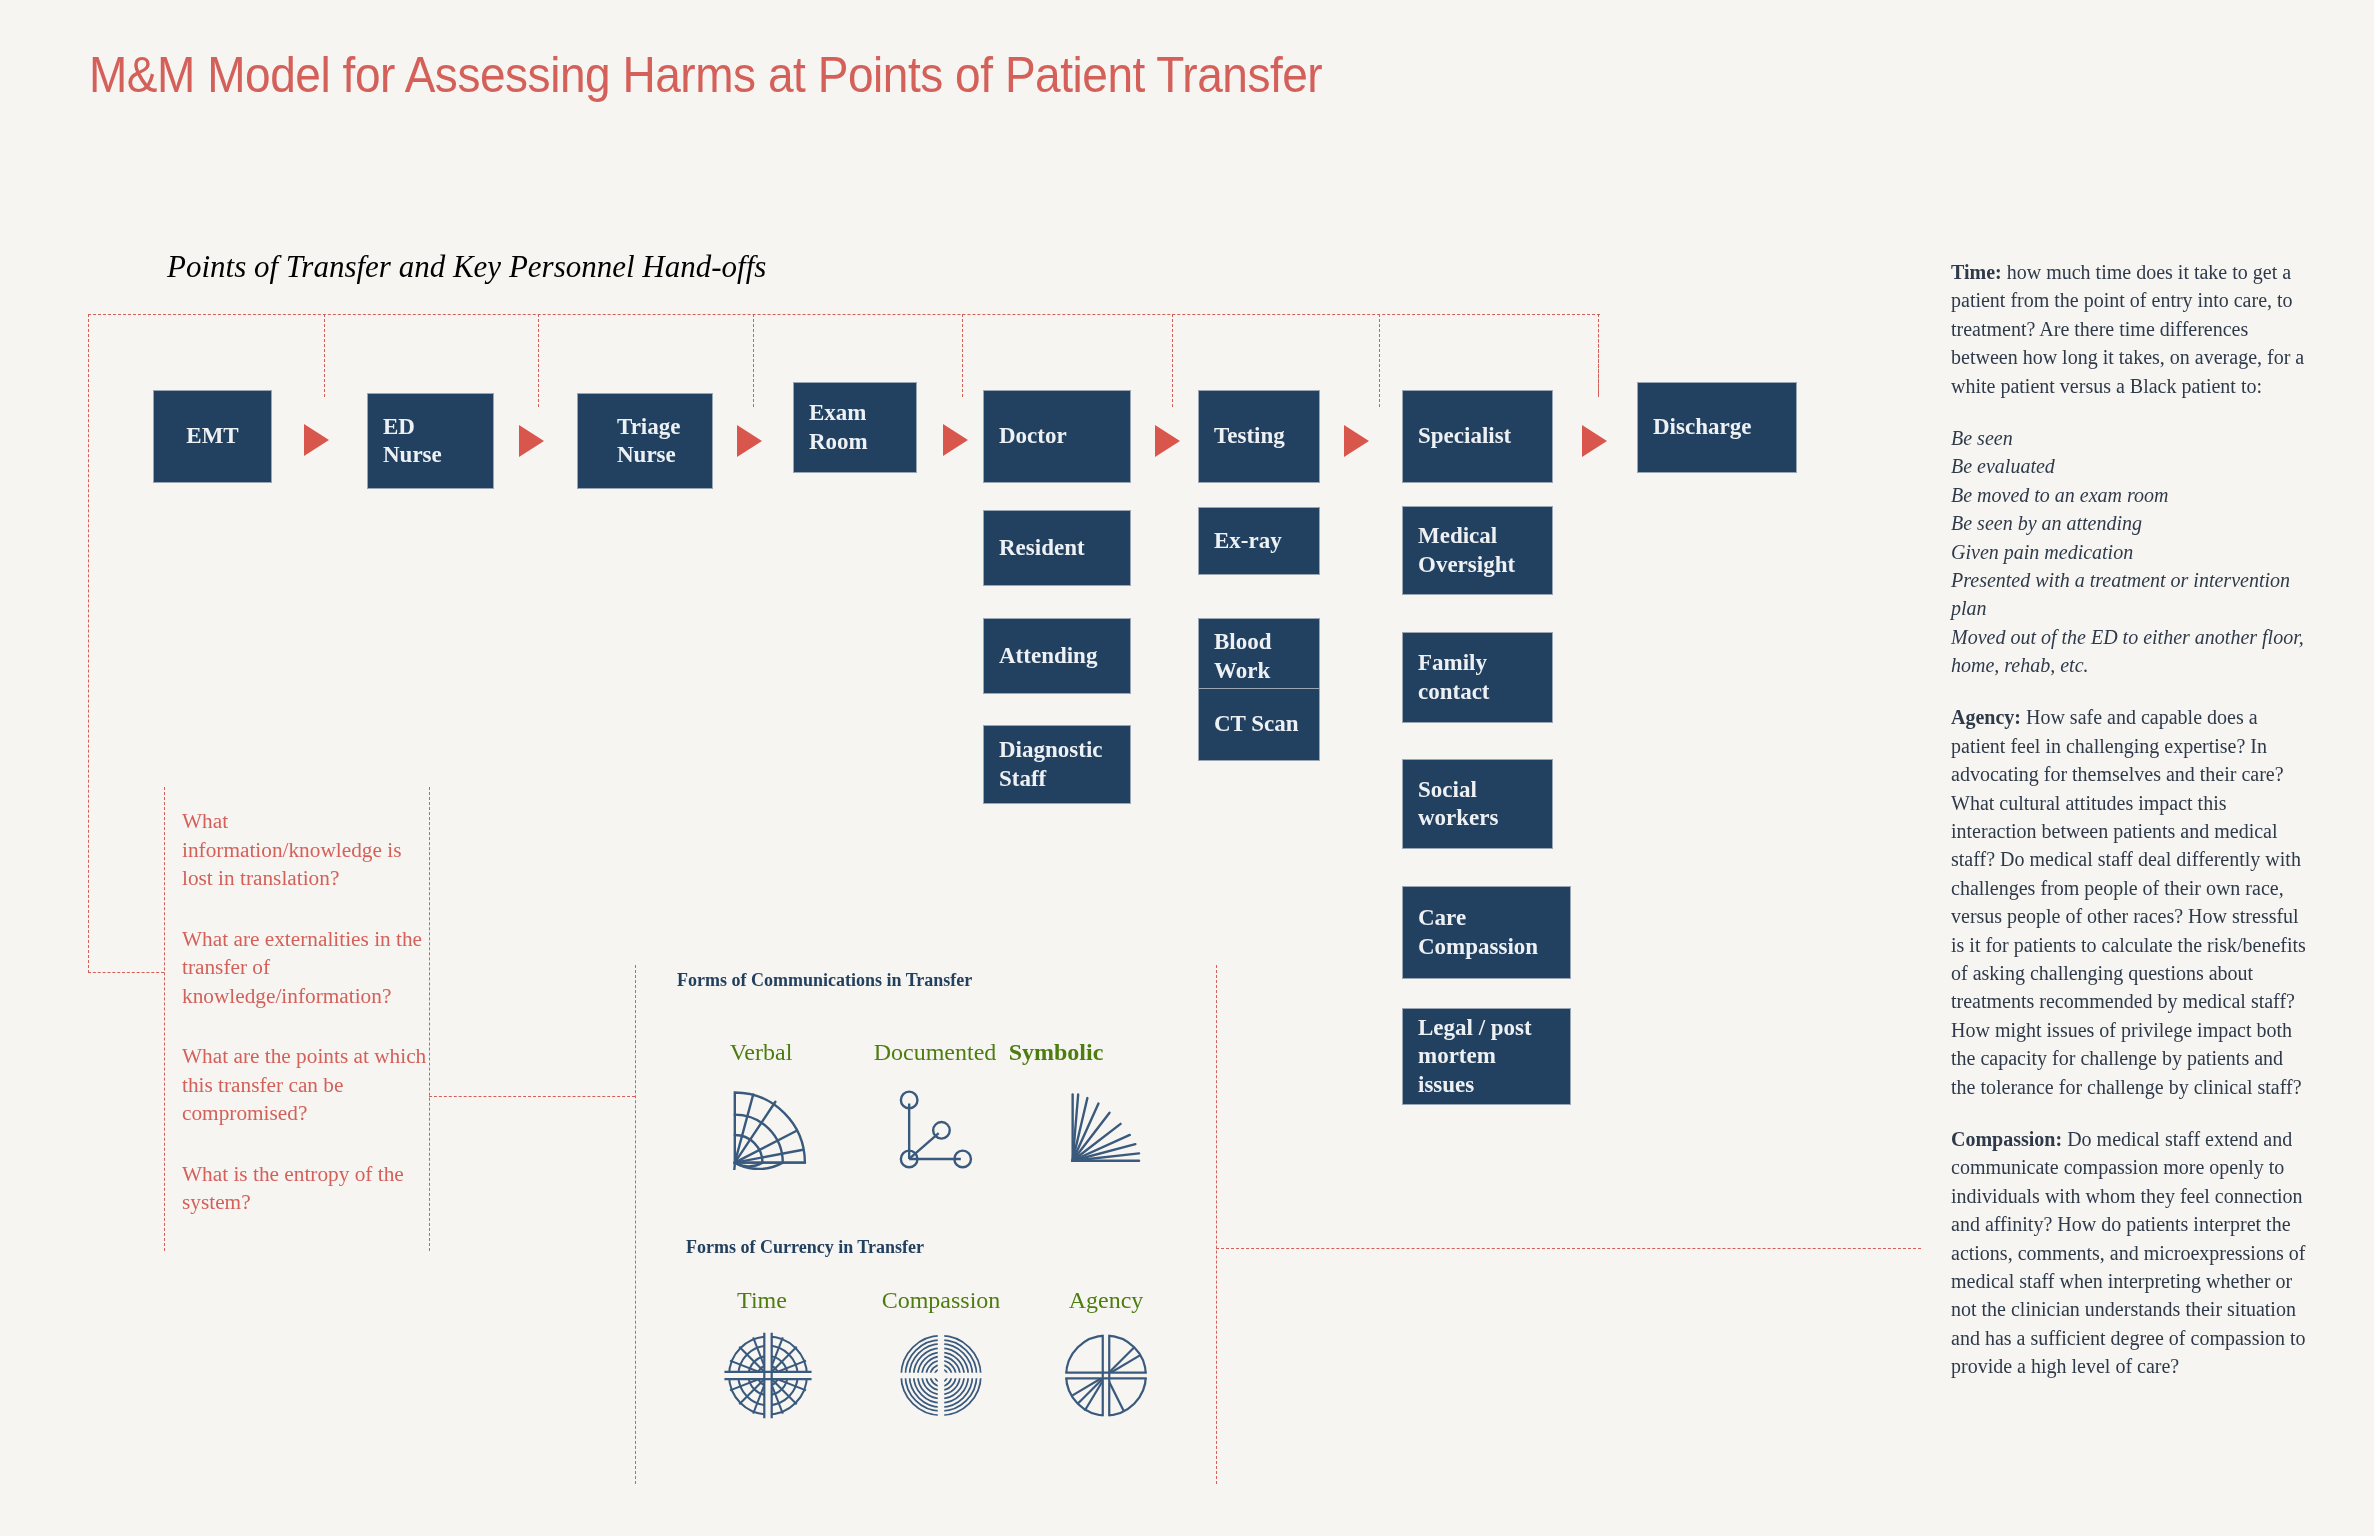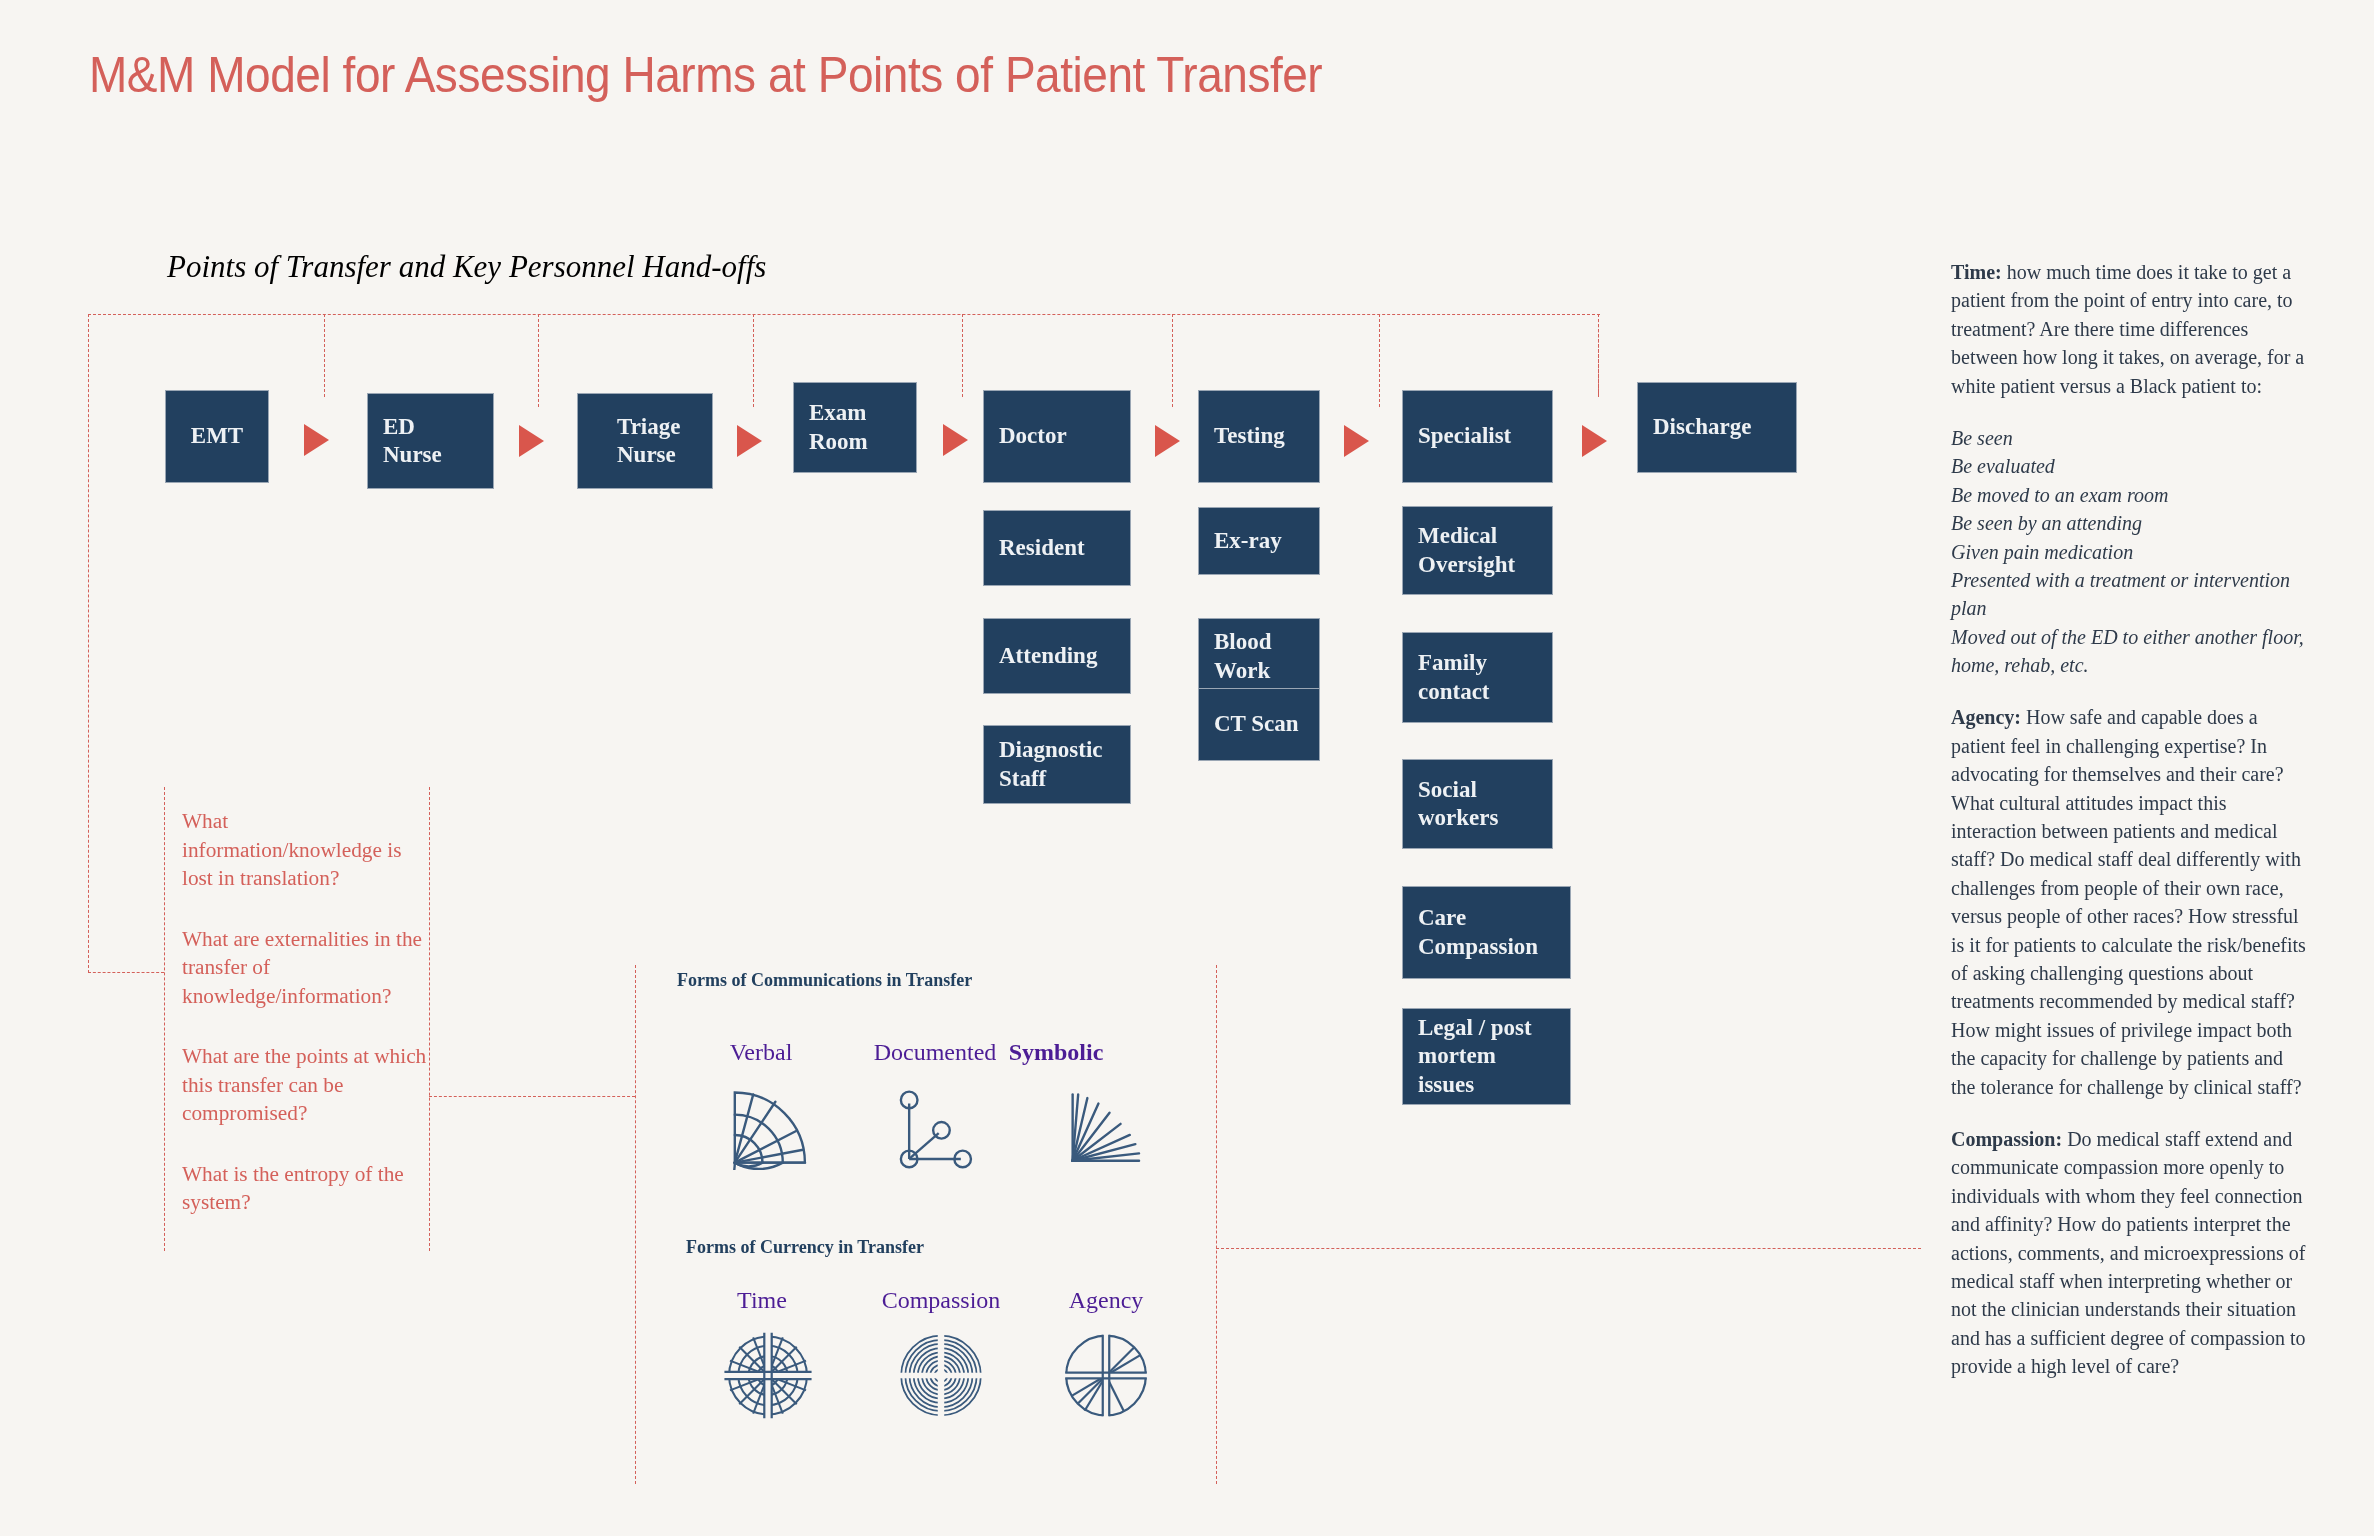--- a/index.html
+++ b/index.html
@@ -65,21 +65,21 @@
 
   
   .forms-h{
     position:absolute;
     font-family:"Liberation Serif", serif;
     font-weight:700;font-size:18px;color:#22405f;white-space:nowrap;
   }
   .icon-label{
     position:absolute;
     font-family:"Liberation Serif", serif;
-    font-size:24px;color:#4c1d95;white-space:nowrap;
+    font-size:24px;color:#4d7c0f;white-space:nowrap;
     text-align:center;transform:translateX(-50%);
   }
   .icon-wrap{position:absolute;transform:translateX(-50%);}
 
   
   .sidebar{
     position:absolute;left:1951px;top:258px;width:357px;
     font-family:"Liberation Serif", serif;
     font-size:20px;line-height:1.42;color:#2e3a4a;
   }
@@ -115,21 +115,21 @@
 
   <div class="dash-v" style="left:164px;top:787px;height:464px;"></div>
   <div class="dash-v" style="left:429px;top:787px;height:464px;"></div>
   <div class="dash-h" style="left:429px;top:1096px;width:206px;"></div>
 
   <div class="dash-v" style="left:635px;top:965px;height:519px;"></div>
   <div class="dash-v" style="left:1216px;top:965px;height:519px;"></div>
   <div class="dash-h" style="left:1216px;top:1248px;width:705px;"></div>
   <div class="dash-v" style="left:1919px;top:1248px;height:0px;"></div>
 
-  <div class="node center" style="left:165px;top:390px;width:104px;height:93px;text-align:center;">
+  <div class="node center" style="left:153px;top:390px;width:119px;height:93px;text-align:center;">
     <span>EMT</span>
   </div>
   <div class="arrow" style="left:304px;top:424px;"></div>
 
   <div class="node" style="left:367px;top:393px;width:127px;height:96px;">
     <span style="white-space:pre-line;">ED
 Nurse</span>
   </div>
   <div class="arrow" style="left:519px;top:425px;"></div>
 

